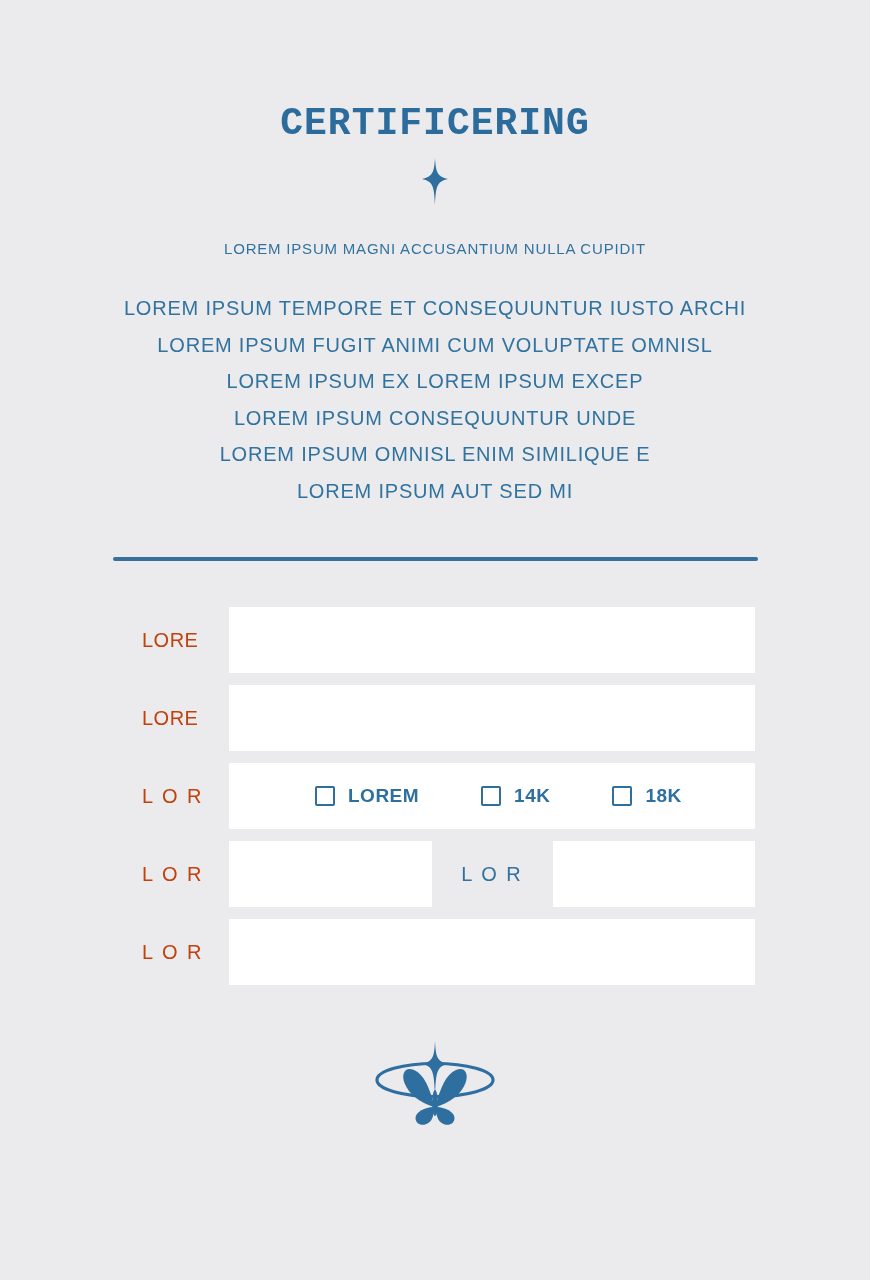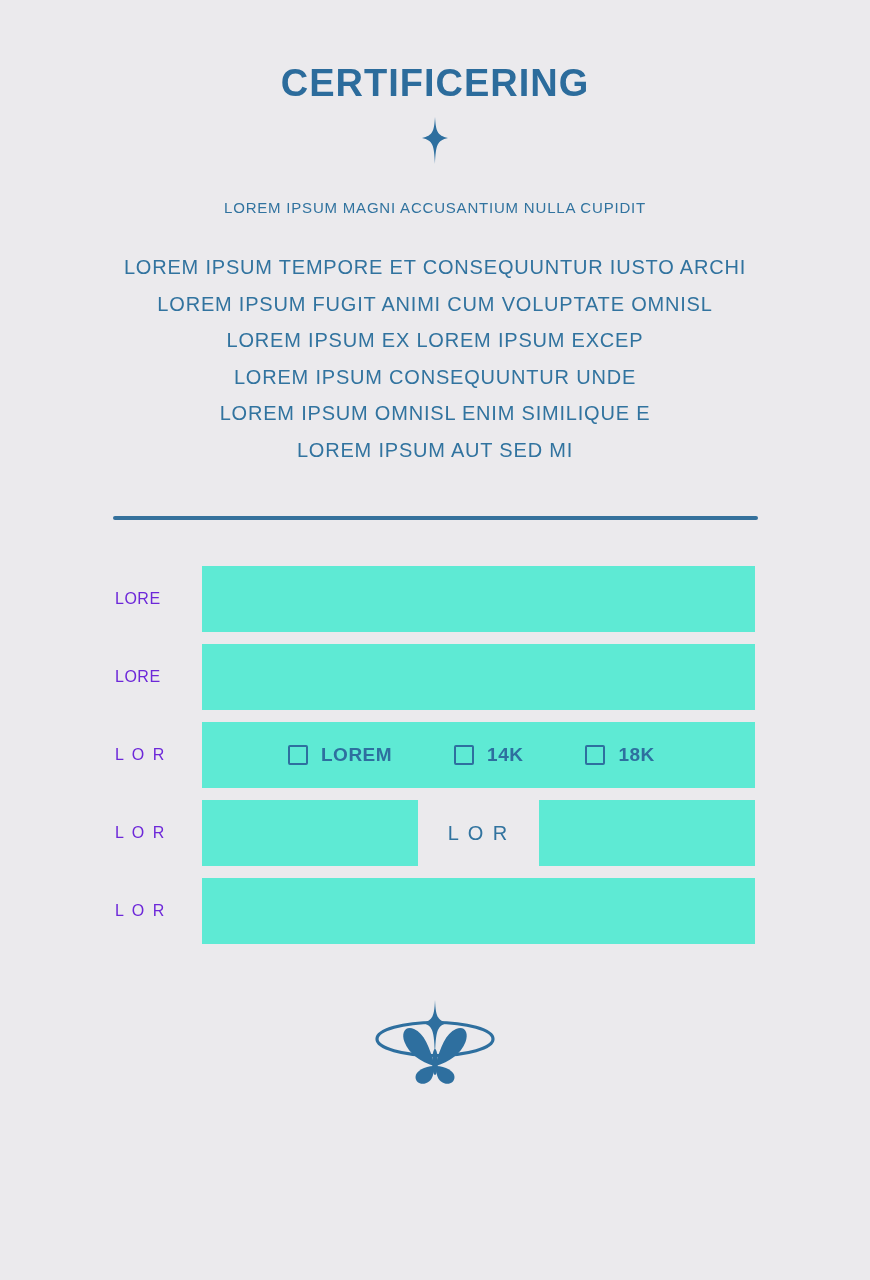--- a/index.html
+++ b/index.html
@@ -7,23 +7,23 @@
   body {
     height: 1280px;
     background: #ebeaed;
     font-family: "Liberation Sans", sans-serif;
     overflow: hidden;
     position: relative;
   }
   .page { width: 870px; height: 1280px; }
 
   .doc-title {
-    padding-top: 59px;
-    text-align: center;
-    font-family: Liberation Sans, sans-serif;
+    padding-top: 100px;
+    text-align: center;
+    font-family: Liberation Mono, monospace;
     font-weight: 700;
     font-size: 38px;
     letter-spacing: 1px;
     color: #2c6c9c;
     line-height: 48px;
   }
 
   .sparkle-wrap { margin-top: 10px; text-align: center; height: 50px; }
   .sparkle-wrap svg { display: inline-block; }
 
@@ -55,30 +55,31 @@
 
   .form { margin-top: 46px; }
   .form-row {
     display: flex;
     align-items: center;
     margin: 0 115px 12px 115px; 
     height: 66px;
   }
   .row-label {
     flex: 0 0 87px;
-    font-size: 16px;
-    color: #6d28d9;
+    font-size: 20px;
+    color: #c2410c;
     letter-spacing: 0.5px;
     white-space: pre;
+    margin-left: 27px;
   }
   .row-label.spaced { letter-spacing: 2px; }
   .field {
     flex: 1;
     height: 66px;
-    background: #5eead4;
+    background: #ffffff;
     border: none;
   }
 
   
   .field.checkbox-row {
     display: flex;
     align-items: center;
     padding-left: 86px;
     gap: 62px;
   }

